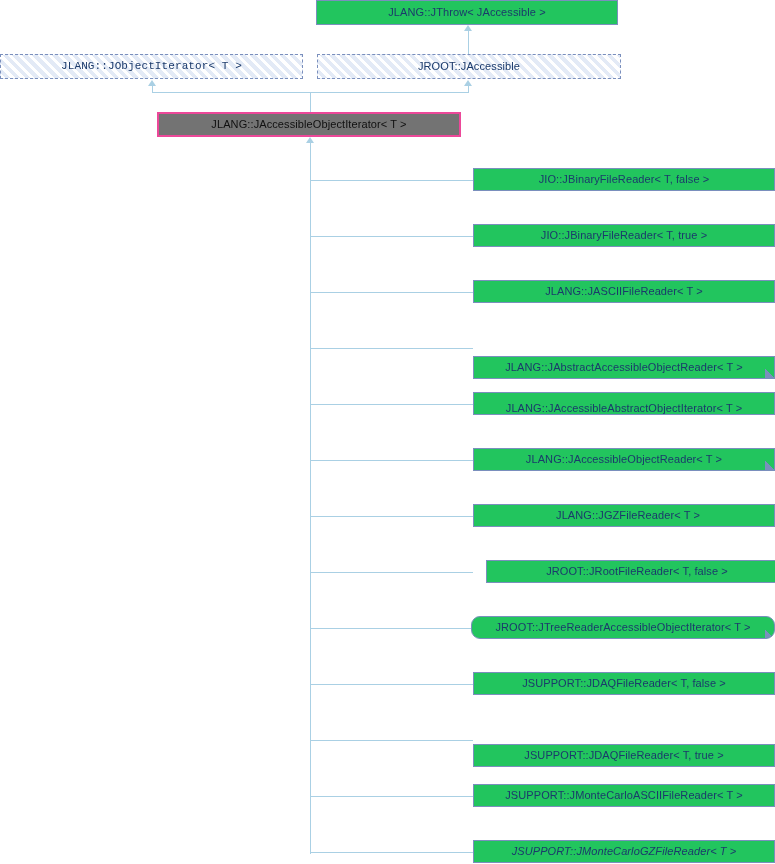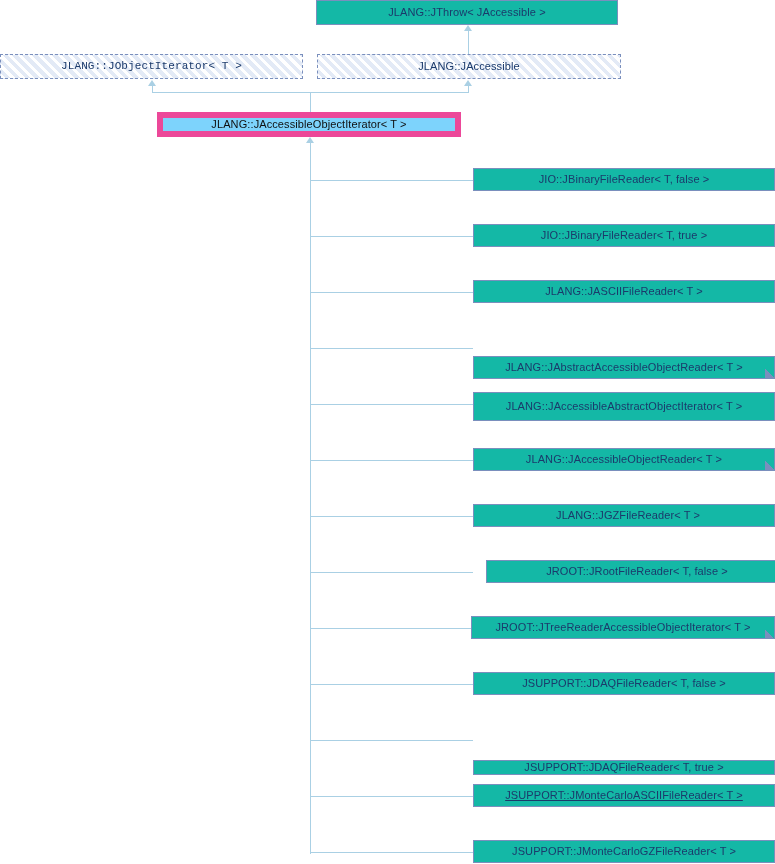--- a/index.html
+++ b/index.html
@@ -27,28 +27,28 @@
     align-items: center;
     justify-content: center;
     font-size: 11px;
     line-height: 1;
     letter-spacing: 0.1px;
     white-space: nowrap;
     overflow: hidden;
   }
   
   .node.solid {
-    background: #14b8a6;
+    background: #22c55e;
     border: 1px solid #7a8fbd;
     color: #1b3a6b;
   }
   
   .node.current {
-    background: #7dd3fc;
-    border: 6px solid #ec4899;
+    background: #737373;
+    border: 2px solid #ec4899;
     color: #101010;
   }
   
   .node.abstract {
     border: 1px dashed #7a8fbd;
     color: #1b3a6b;
     background-color: #ffffff;
     background-image: repeating-linear-gradient(
       45deg,
       #ffffff 0px,
@@ -129,65 +129,65 @@
 
   <div class="node solid" style="left:316px; top:0px; width:302px; height:25px;">
     <span class="label">JLANG::JThrow&lt; JAccessible &gt;</span>
   </div>
 
   <div class="node abstract" style="left:0px; top:54px; width:303px; height:25px;font-family:Liberation Mono, monospace;">
     <span class="label">JLANG::JObjectIterator&lt; T &gt;</span>
   </div>
 
   <div class="node abstract" style="left:317px; top:54px; width:304px; height:25px;">
-    <span class="label">JLANG::JAccessible</span>
+    <span class="label">JROOT::JAccessible</span>
   </div>
 
   <div class="node current" style="left:157px; top:112px; width:304px; height:25px;">
     <span class="label">JLANG::JAccessibleObjectIterator&lt; T &gt;</span>
   </div>
 
   <div id="derived-nodes">
       <div class="node solid" style="left: 473px; top: 168px; width: 302px; height: 23px;">
         <span class="label">JIO::JBinaryFileReader&lt; T, false &gt;</span>
       </div>
       <div class="node solid" style="left: 473px; top: 224px; width: 302px; height: 23px;">
         <span class="label">JIO::JBinaryFileReader&lt; T, true &gt;</span>
       </div>
       <div class="node solid" style="left: 473px; top: 280px; width: 302px; height: 23px;">
         <span class="label">JLANG::JASCIIFileReader&lt; T &gt;</span>
       </div>
       <div class="node solid" style="left: 473px; top: 336px; width: 302px; height: 23px; margin-top: 20px;">
         <span class="label">JLANG::JAbstractAccessibleObjectReader&lt; T &gt;</span>
         <div class="fold"></div>
       </div>
-      <div class="node solid" style="left: 473px; top: 392px; width: 302px; height: 29px;">
+      <div class="node solid" style="left: 473px; top: 392px; width: 302px; height: 23px; align-items: flex-end;">
         <span class="label">JLANG::JAccessibleAbstractObjectIterator&lt; T &gt;</span>
       </div>
       <div class="node solid" style="left: 473px; top: 448px; width: 302px; height: 23px;">
         <span class="label">JLANG::JAccessibleObjectReader&lt; T &gt;</span>
         <div class="fold"></div>
       </div>
       <div class="node solid" style="left: 473px; top: 504px; width: 302px; height: 23px; padding-left: 8px;">
         <span class="label">JLANG::JGZFileReader&lt; T &gt;</span>
       </div>
       <div class="node solid" style="left: 486px; top: 560px; width: 302px; height: 23px;">
         <span class="label">JROOT::JRootFileReader&lt; T, false &gt;</span>
       </div>
-      <div class="node solid" style="left: 471px; top: 616px; width: 304px; height: 23px;">
+      <div class="node solid" style="left: 471px; top: 616px; width: 304px; height: 23px; border-radius: 9px;">
         <span class="label">JROOT::JTreeReaderAccessibleObjectIterator&lt; T &gt;</span>
         <div class="fold"></div>
       </div>
       <div class="node solid" style="left: 473px; top: 672px; width: 302px; height: 23px;">
         <span class="label">JSUPPORT::JDAQFileReader&lt; T, false &gt;</span>
       </div>
-      <div class="node solid" style="left: 473px; top: 760px; width: 302px; height: 15px;">
+      <div class="node solid" style="left: 473px; top: 744px; width: 302px; height: 23px;">
         <span class="label">JSUPPORT::JDAQFileReader&lt; T, true &gt;</span>
       </div>
-      <div class="node solid" style="left: 473px; top: 784px; width: 302px; height: 23px; text-decoration: underline;">
+      <div class="node solid" style="left: 473px; top: 784px; width: 302px; height: 23px;">
         <span class="label">JSUPPORT::JMonteCarloASCIIFileReader&lt; T &gt;</span>
       </div>
-      <div class="node solid" style="left: 473px; top: 840px; width: 302px; height: 23px;">
+      <div class="node solid" style="left: 473px; top: 840px; width: 302px; height: 23px; font-style: italic;">
         <span class="label">JSUPPORT::JMonteCarloGZFileReader&lt; T &gt;</span>
       </div>
     </div>
 
 </div>
 
 </body></html>

